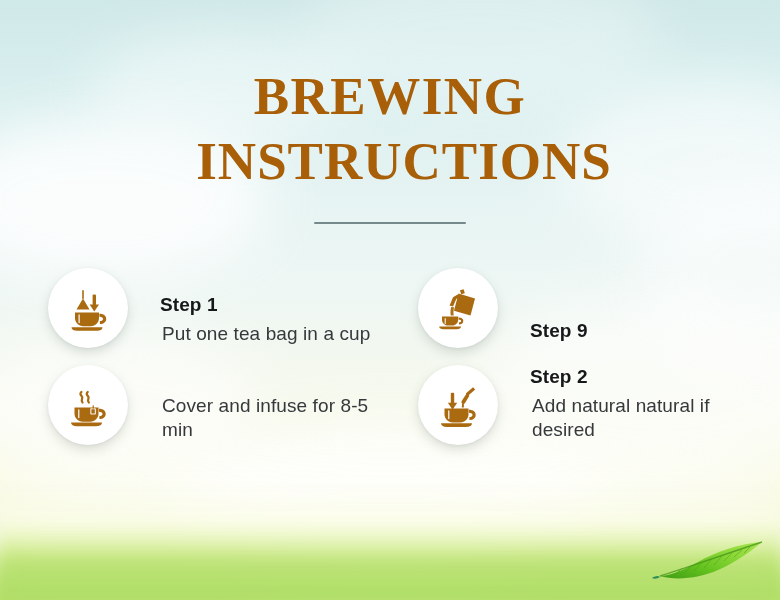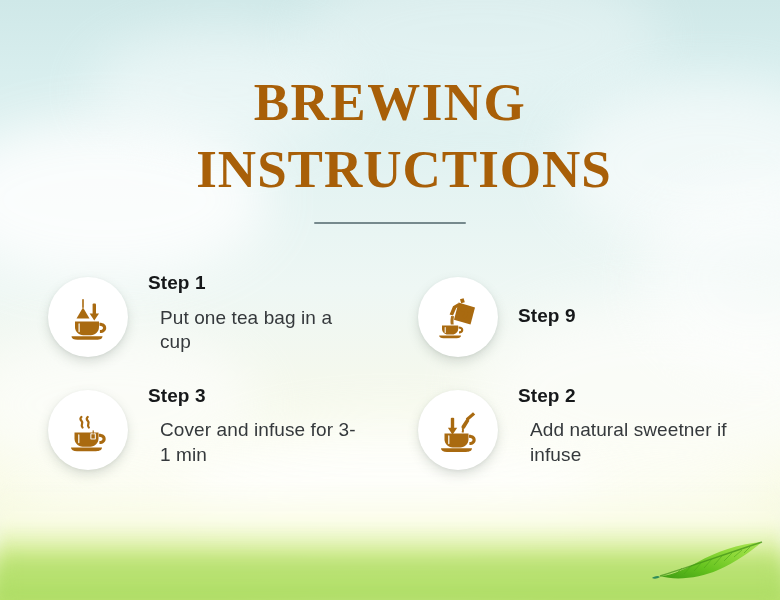--- a/index.html
+++ b/index.html
@@ -49,50 +49,50 @@
   }
 
   
   .title-wrap{position:absolute;left:0;right:0;top:62px;text-align:center;}
   .title-line{
     font-family:"Liberation Serif", serif;
     font-weight:700;
     color:#a85f08;
     letter-spacing:1.5px;
     line-height:1.0;
-    margin:14px;
+    margin:8px;
   }
   .tl1{font-size:53px;}
   .tl2{font-size:53px;margin-top:12px;letter-spacing:1px;padding-left:28px;}
 
   .divider{
     position:absolute;left:50%;transform:translateX(-50%);
     top:222px;width:152px;height:2px;background:#62757a;opacity:.85;border-radius:2px;
   }
 
   
   .steps{
     position:absolute;left:48px;top:268px;width:700px;
     display:grid;grid-template-columns:330px 330px;gap:14px 40px;
   }
-  .step{display:flex;align-items:center;gap:20px;}
+  .step{display:flex;align-items:flex-end;gap:32px;}
   .badge{
     flex:0 0 auto;width:80px;height:80px;border-radius:50%;
     background:#fff;
     box-shadow:0 5px 12px rgba(90,105,95,.20), 0 1px 3px rgba(90,105,95,.10);
     display:flex;align-items:center;justify-content:center;
   }
   .badge svg{display:block;}
   .step-txt{padding-top:5px;}
   .step-title{
     font-size:19px;font-weight:700;color:#16181a;margin:0 0 6px 0;line-height:1.1;
     letter-spacing:.1px;
   }
   .step-desc{
-    font-size:19px;color:#35393c;margin:12px;line-height:1.28;letter-spacing:.1px;
+    font-size:19px;color:#35393c;margin:2px;line-height:1.28;letter-spacing:.1px;
     max-width:250px;
   }
   .r2 .step-desc{max-width:260px;}
 
   .leaf{position:absolute;right:8px;bottom:12px;width:122px;height:62px;}
 </style>
 </head>
 <body>
 
 <div id="stage">
@@ -196,22 +196,21 @@
               <rect x="28.3" y="29.2" width="5.6" height="6.4" rx=".8" fill="#f7f4ee"></rect>
               <rect x="29.4" y="30.2" width="3.4" height="4.4" rx=".5" fill="#a96a10"></rect>
               <rect x="30.6" y="26.4" width="1.2" height="3.2" fill="#a96a10"></rect>
 
               <rect x="16" y="30.2" width="1.5" height="9" rx=".7" fill="#f7f4ee" opacity=".85"></rect>
             </g>
           </svg>
         </span>
       </div>
       <div class="step-txt">
-        <p class="step-title">Step 3</p>
-        <p class="step-desc">Cover and infuse for 3-1 min</p>
+        <p class="step-desc">Cover and infuse for 8-5 min</p>
       </div>
     </div>
 
     <div class="step r2">
       <div class="badge">
         <span>
           <svg width="52" height="52" viewBox="0 0 52 52" fill="none">
             <g fill="#a96a10">
 
               <path d="M41 8.2 l2.2 2.2 -7.2 6.4 -2.2 -2.2 Z"></path>
@@ -228,21 +227,21 @@
               <path d="M36.9 30.8 c4.6 0 6.8 2.2 6.8 5.1 0 2.9 -2.3 5 -6.3 5.2 v-3 c2 -.2 3.1 -1.1 3.1 -2.2 0 -1.2 -1 -2 -3.6 -2.1 Z"></path>
 
               <path d="M9 44.3 h31 c0 2.4 -2.3 3.6 -6 3.6 h-19 c-3.7 0 -6 -1.2 -6 -3.6 Z"></path>
               <rect x="16" y="31.2" width="1.5" height="9" rx=".7" fill="#f7f4ee" opacity=".85"></rect>
             </g>
           </svg>
         </span>
       </div>
       <div class="step-txt">
         <p class="step-title">Step 2</p>
-        <p class="step-desc">Add natural sweetner if infuse</p>
+        <p class="step-desc">Add natural natural if desired</p>
       </div>
     </div>
 
   </div>
 
   <span class="leaf">
     <svg width="122" height="62" viewBox="0 0 122 62" fill="none">
       <defs>
         <linearGradient id="lg" x1="0" y1="1" x2="1" y2="0">
           <stop offset="0" stop-color="#3f9c14"></stop>

